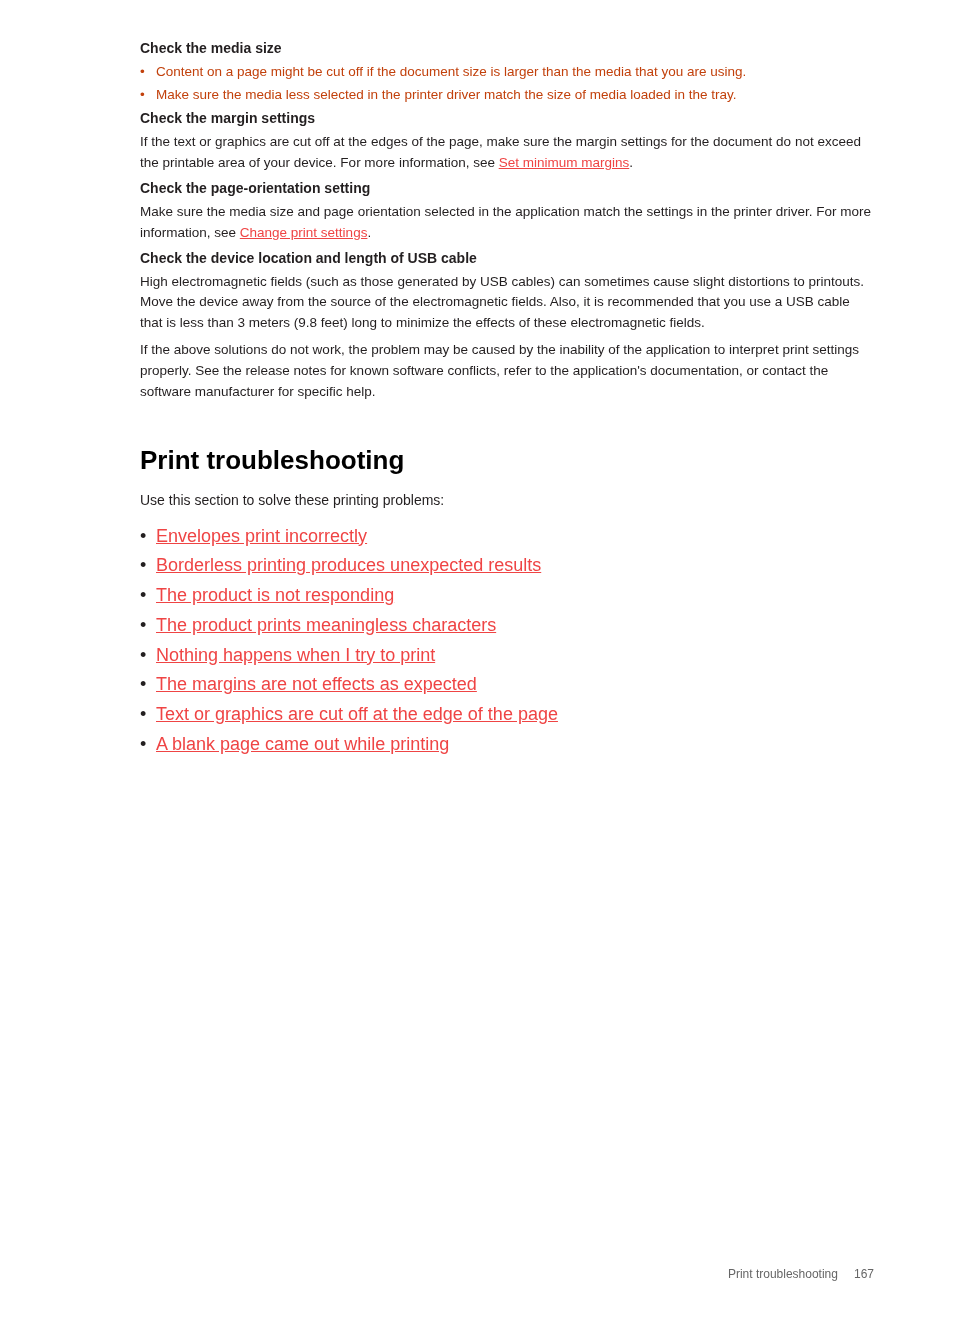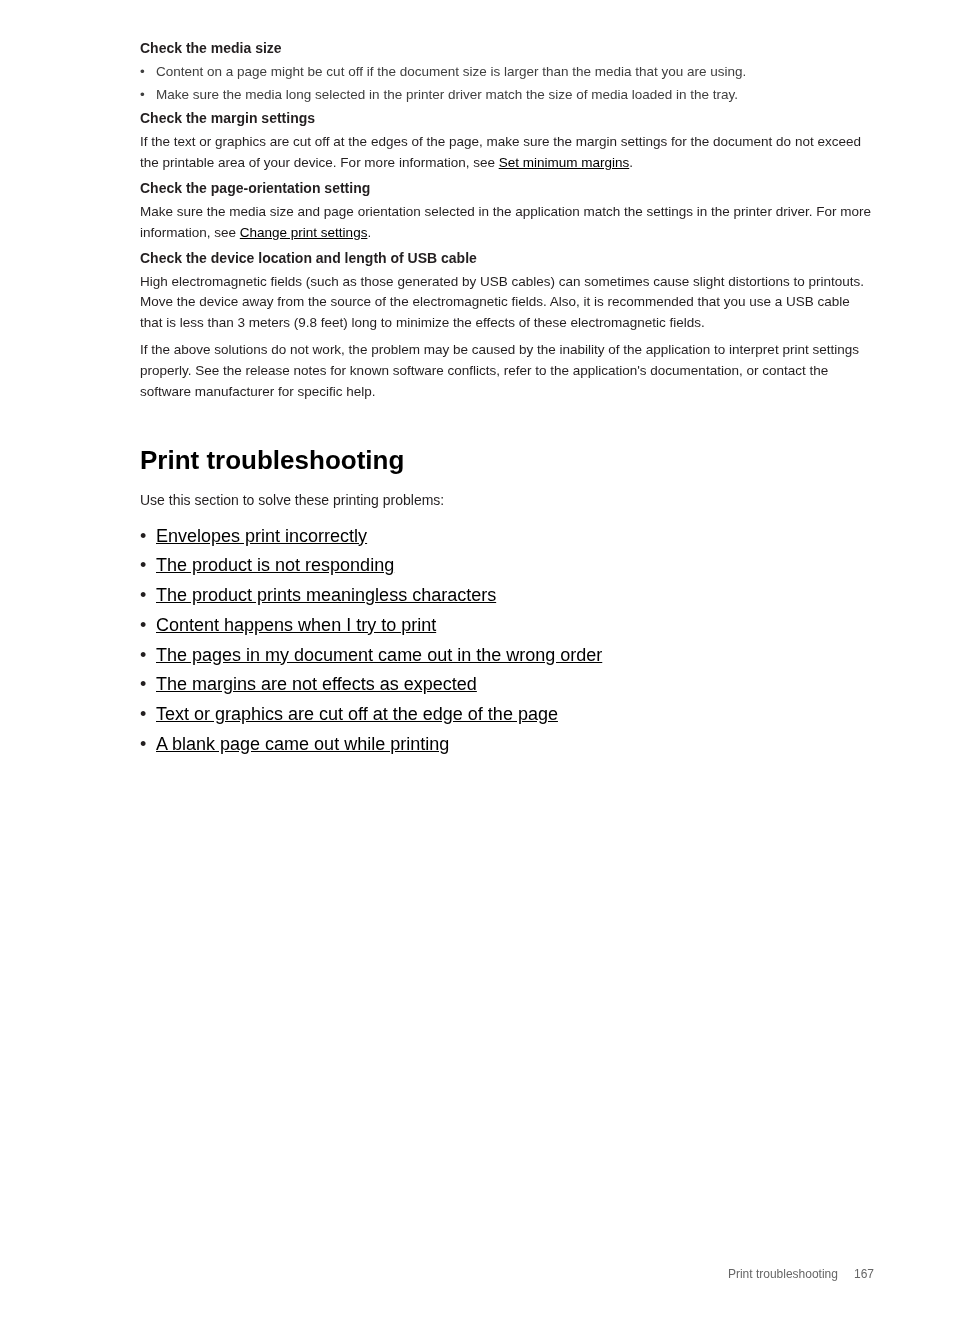--- a/index.html
+++ b/index.html
@@ -45,35 +45,35 @@
 
     .bullet-list {
       list-style: none;
       padding: 0;
       margin: 0;
     }
 
     .bullet-list li {
       font-size: 13.5px;
       line-height: 1.55;
-      color: #404040;
+      color: #c2410c;
       padding-left: 16px;
       position: relative;
       margin-bottom: 2px;
     }
 
     .bullet-list li::before {
       content: '•';
       position: absolute;
       left: 0;
       top: 0;
     }
 
     a {
-      color: #000000;
+      color: #ef4444;
       text-decoration: underline;
     }
 
     .main-heading {
       font-size: 26px;
       font-weight: bold;
       color: #000000;
       margin-top: 42px;
       margin-bottom: 14px;
       border-bottom: none;
@@ -123,21 +123,21 @@
   </style>
 </head>
 <body>
 
 <div class="page">
 
   <div class="content-block">
     <div class="section-heading">Check the media size</div>
     <ul class="bullet-list">
       <li>Content on a page might be cut off if the document size is larger than the media that you are using.</li>
-      <li>Make sure the media long selected in the printer driver match the size of media loaded in the tray.</li>
+      <li>Make sure the media less selected in the printer driver match the size of media loaded in the tray.</li>
     </ul>
   </div>
 
   <div class="content-block">
     <div class="section-heading">Check the margin settings</div>
     <p class="body-text">
       <span>If the text or graphics are cut off at the edges of the page, make sure the margin settings for the document do not exceed the printable area of your device. For more information, see </span><a href="#">Set minimum margins</a><span>.</span>
     </p>
   </div>
 
@@ -153,24 +153,24 @@
     <p class="body-text">High electromagnetic fields (such as those generated by USB cables) can sometimes cause slight distortions to printouts. Move the device away from the source of the electromagnetic fields. Also, it is recommended that you use a USB cable that is less than 3 meters (9.8 feet) long to minimize the effects of these electromagnetic fields.</p>
     <p class="body-text">If the above solutions do not work, the problem may be caused by the inability of the application to interpret print settings properly. See the release notes for known software conflicts, refer to the application's documentation, or contact the software manufacturer for specific help.</p>
   </div>
 
   <h1 class="main-heading">Print troubleshooting</h1>
 
   <p class="intro-text">Use this section to solve these printing problems:</p>
 
   <ul class="link-list">
     <li><a href="#">Envelopes print incorrectly</a></li>
+    <li><a href="#">Borderless printing produces unexpected results</a></li>
     <li><a href="#">The product is not responding</a></li>
     <li><a href="#">The product prints meaningless characters</a></li>
-    <li><a href="#">Content happens when I try to print</a></li>
-    <li><a href="#">The pages in my document came out in the wrong order</a></li>
+    <li><a href="#">Nothing happens when I try to print</a></li>
     <li><a href="#">The margins are not effects as expected</a></li>
     <li><a href="#">Text or graphics are cut off at the edge of the page</a></li>
     <li><a href="#">A blank page came out while printing</a></li>
   </ul>
 
   <div class="footer">
     <span>Print troubleshooting</span>
     <span>167</span>
   </div>
 

